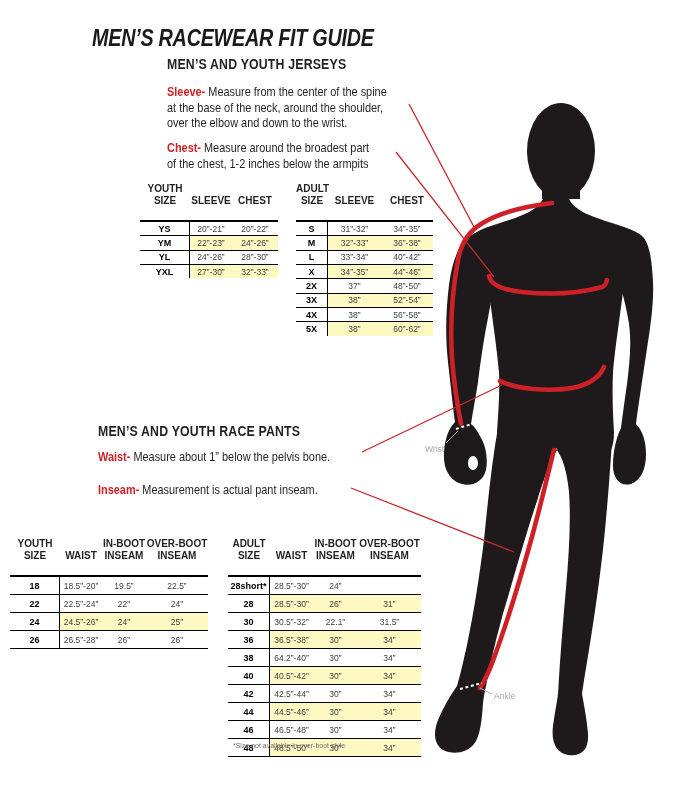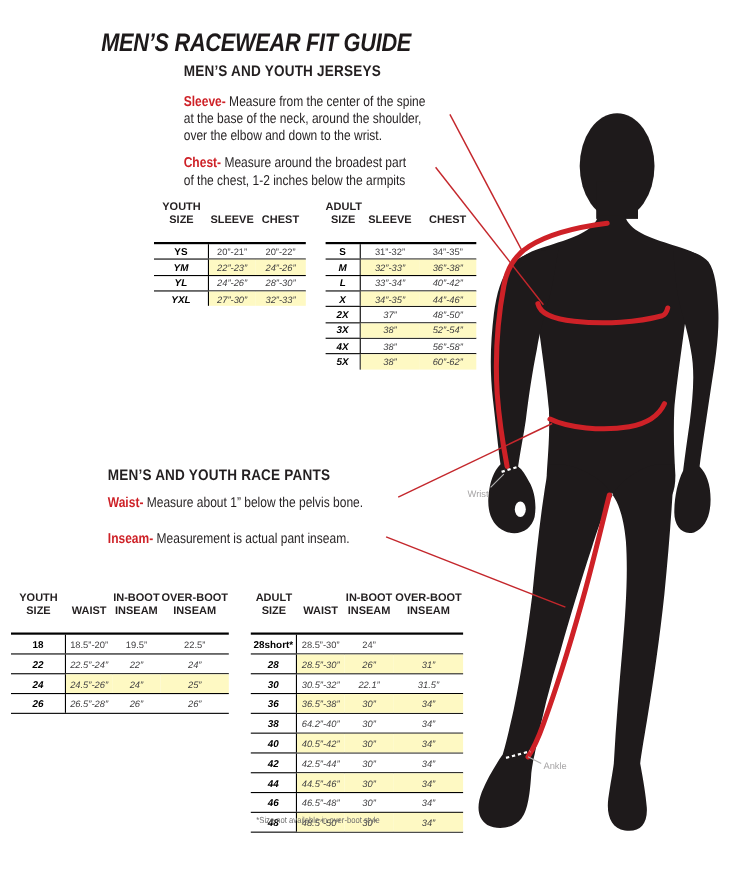--- a/index.html
+++ b/index.html
@@ -20,21 +20,21 @@
   .p-chest{left:167px;top:140px;}
   .p-waist{left:98px;top:449px;}
   .p-inseam{left:98px;top:482px;}
 
   
   .tbl{position:absolute;font-size:8.5px;}
   .t-hdr{display:flex;align-items:flex-end;border-bottom:2px solid #000;}
   .t-hc{font-weight:bold;font-size:10px;line-height:11.5px;text-align:center;
         white-space:pre-line;padding-bottom:14px;box-sizing:border-box;}
   .t-row{display:flex;align-items:center;justify-content:center;}
-  .t-row + .t-row{border-top:1px solid #000;font-style:italic;}
+  .t-row + .t-row{border-top:1px solid #000;}
   .t-cell{text-align:center;color:#414042;box-sizing:border-box;}
   .t-cell.t-size{font-weight:bold;font-size:9px;color:#000;border-right:1px solid #000;height:100%;
                  display:flex;align-items:center;justify-content:center;}
   .t-row.shade .t-cell:not(.t-size){background:#fef9c3;height:100%;display:flex;align-items:center;justify-content:center;}
   .tbl-yj{left:140px;top:183px;}  .tbl-aj{left:296px;top:183px;}
   .tbl-yp{left:10px;top:538px;}   .tbl-ap{left:228px;top:538px;}
   .tbl-yj .t-hdr,.tbl-aj .t-hdr{min-height:26px;}
   .tbl-yp .t-hdr,.tbl-ap .t-hdr{min-height:29px;}
   .tbl-yj .t-row,.tbl-aj .t-row{height:13.35px;}
   .tbl-yp .t-row,.tbl-ap .t-row{height:17px;}

